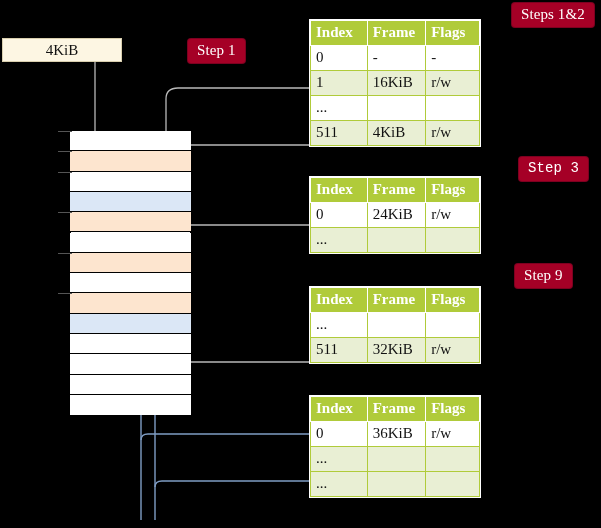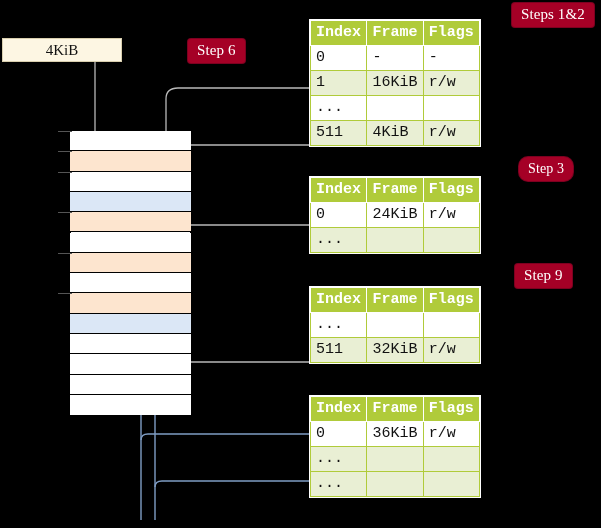--- a/index.html
+++ b/index.html
@@ -18,21 +18,21 @@
     font-family:"Liberation Serif", serif;
     font-size:15px;
     line-height:19px;
     text-align:center;
     padding:2px 9px 3px 9px;
     border-radius:3px;
     white-space:nowrap;
     box-shadow:0 0 0 1px #7d0020;
     letter-spacing:.1px;
   }
-  .badge.sans{font-family:Liberation Serif, serif;font-size:14px;border-radius:9px;}
+  .badge.sans{font-family:Liberation Mono, monospace;font-size:14px;}
 
   
   .kib-box{
     position:absolute;
     background:#fdf6e3;
     border:1px solid #d9cfae;
     color:#111;
     font-family:"Liberation Serif", serif;
     font-size:15px;
     text-align:center;
@@ -54,21 +54,21 @@
   }
   .mem-row.last{border-bottom:none;}
   .mem-row.orange{background:#fde5cf;}
   .mem-row.blue{background:#dbe7f6;}
   .tick{position:absolute;height:1px;background:#555;}
 
   
   table.pt{
     position:absolute;
     border-collapse:collapse;
-    font-family:Liberation Mono, monospace;
+    font-family:Liberation Serif, serif;
     font-size:15px;
     background:#ffffff;
     box-shadow:0 0 0 1px #ffffff;
     padding-left:22px;
   }
   table.pt th{
     background:#b0cb3a;
     color:#ffffff;
     font-weight:bold;
     text-align:left;
@@ -158,21 +158,21 @@
     </div>
   <div id="memticks">
       <div class="tick" style="left: 58px; top: 131px; width: 14px;"></div>
       <div class="tick" style="left: 58px; top: 151.3px; width: 14px;"></div>
       <div class="tick" style="left: 58px; top: 171.6px; width: 14px;"></div>
       <div class="tick" style="left: 58px; top: 212.2px; width: 14px;"></div>
       <div class="tick" style="left: 58px; top: 252.8px; width: 14px;"></div>
       <div class="tick" style="left: 58px; top: 293.4px; width: 14px;"></div>
     </div>
 
-  <div class="badge" style="left:188px;top:39px;"><span>Step 6</span></div>
+  <div class="badge" style="left:188px;top:39px;"><span>Step 1</span></div>
 
   <div class="badge" style="left:512px;top:3px;"><span>Steps 1&amp;2</span></div>
 
   <div class="badge sans" style="left:519px;top:157px;"><span>Step 3</span></div>
 
   <div class="badge" style="left:515px;top:264px;"><span>Step 9</span></div>
 
   <table class="pt" id="t0" style="left:310px;top:20px;width:170px;">
       <thead>
         <tr>

